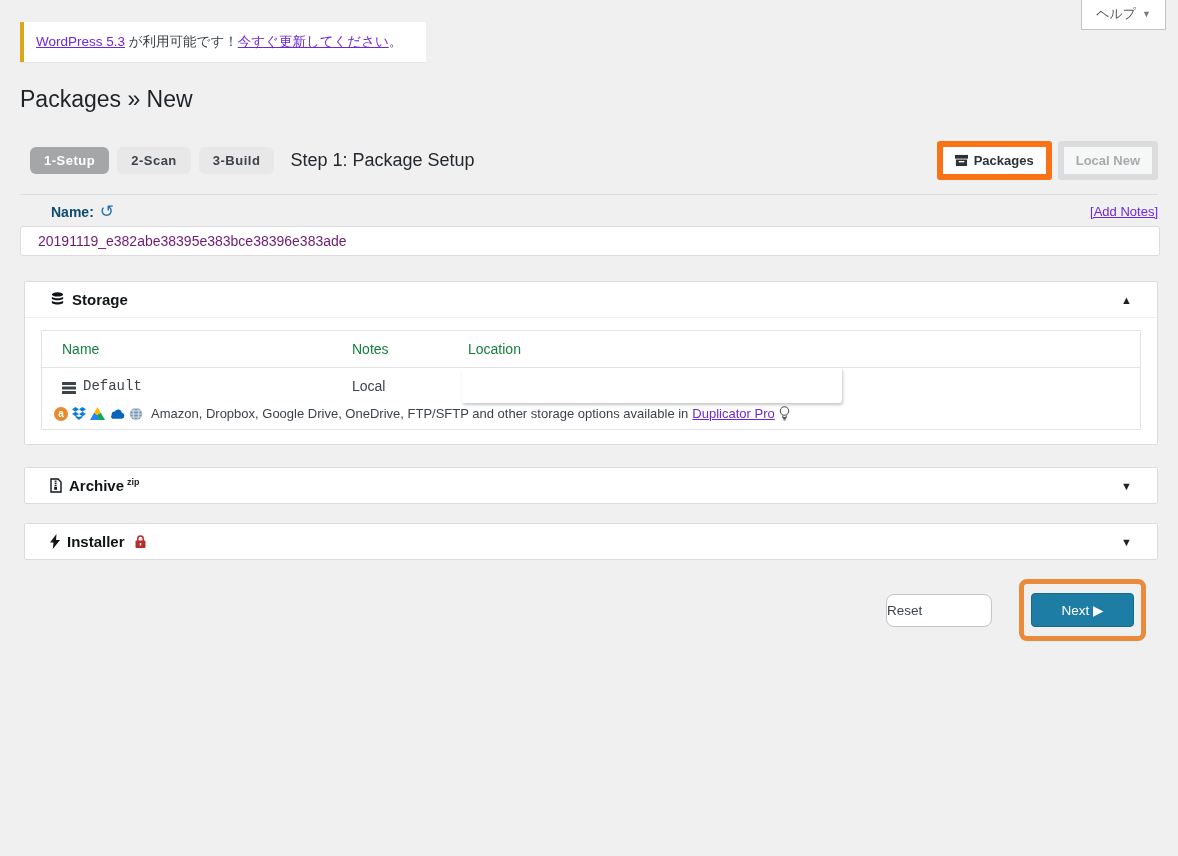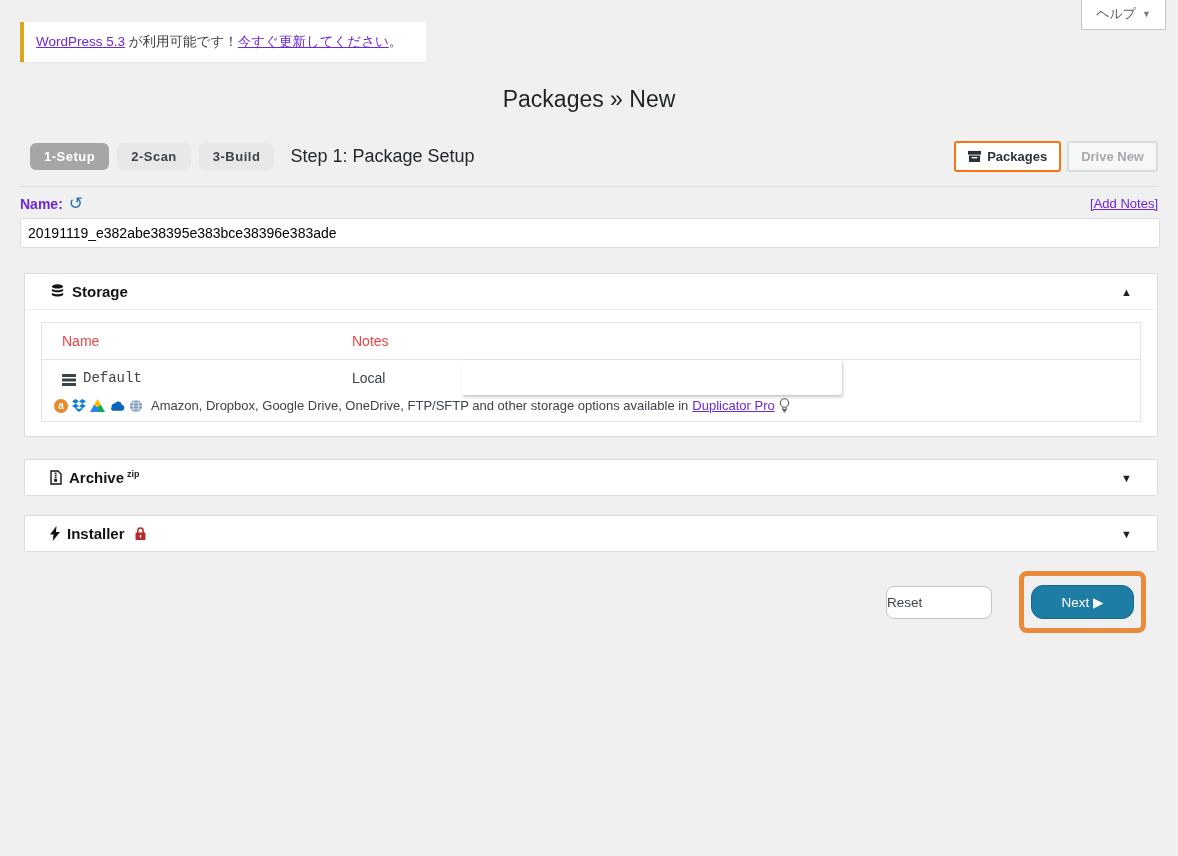--- a/index.html
+++ b/index.html
@@ -32,63 +32,63 @@
     width:406px; background:#fff;
     border-left:4px solid #dba617;
     box-shadow:0 1px 1px rgba(0,0,0,.04);
     padding:11px 12px;
     font-size:13.5px; color:#3c434a;
   }
 
   
   .page-title {
     margin:24px 2px 0 2px;
-    font-size:23px; font-weight:400; color:#1d2327;text-align:center;
+    font-size:23px; font-weight:400; color:#1d2327;
   }
 
   
   .steps-row {
     margin:28px 2px 0 12px;
     display:flex; align-items:center;
   }
   .tab {
     font-size:13px; font-weight:700; letter-spacing:.5px;
     background:#e8e8e9; color:#3c434a;
     border-radius:6px; padding:6px 14px; margin-right:8px;
     cursor:pointer;
   }
   .tab.active { background:#a5a6a8; color:#fff; cursor:default; }
   .step-title { font-size:18px; color:#23282d; margin-left:8px;text-align:center; }
   .steps-spacer { flex:1; }
   .btn {
     font-size:13px; font-weight:600;
-    background:#fff; border:2px solid #f97316; border-radius:3px;
+    background:#fff; border:6px solid #f97316; border-radius:3px;
     color:#2c3338; padding:6px 12px; cursor:pointer;
     display:inline-flex; align-items:center; gap:6px;
   }
   .btn.disabled {
     color:#a7aaad; border-color:#dcdcde; background:#f6f7f7; cursor:default;
     margin-left:6px;
   }
   .rule { border:none; border-top:1px solid #dcdcde; margin:14px 2px 0 2px; }
 
   
   .name-row {
     margin:8px 2px 0 2px;
     display:flex; align-items:center; font-size:14px;
   }
-  .name-label { font-weight:700; color:#6d28d9; }
+  .name-label { font-weight:700; color:#0c4a6e;margin-left:31px; }
   .undo-icon { color:#2271b1; font-size:17px; margin-left:6px; cursor:pointer; line-height:1; }
   .name-spacer { flex:1; }
   .add-notes { font-size:13px; }
   .name-input {
     margin:6px 2px 0 2px; display:block; width:1140px; height:30px;
     border:1px solid #dcdcde; border-radius:3px; background:#fff;
     font-family:"Liberation Sans", sans-serif;
-    font-size:14px; color:#000000; padding:0 7px;
+    font-size:14px; color:#701a75; padding:0 17px;
   }
 
   
   .panel {
     margin:0 2px 0 6px; background:#fff;
     border:1px solid #dcdcde; border-radius:2px;
   }
   .panel.storage { margin-top:25px; }
   .panel.archive { margin-top:22px; }
   .panel.installer { margin-top:19px; }
@@ -102,21 +102,21 @@
   .panel-header .caret { margin-left:auto; font-size:11px; color:#1d2327; }
   .sup-zip { font-size:9px; font-weight:700; color:#1d2327; vertical-align:super; margin-left:3px; }
   .lock-wrap { margin-left:10px; display:flex; align-items:center; }
 
   .storage-body { border-top:1px solid #f0f0f1; padding:12px 16px 14px 16px; }
   .storage-table { border:1px solid #e2e4e7; position:relative; }
   .st-header, .st-row {
     display:grid; grid-template-columns:290px 116px 1fr;
     align-items:center; padding:0 20px;
   }
-  .st-header { height:37px; font-size:14px; color:#ef4444; border-bottom:1px solid #e2e4e7; }
+  .st-header { height:37px; font-size:14px; color:#15803d; border-bottom:1px solid #e2e4e7; }
   .st-row { height:36px; font-size:14px; color:#3c434a; position:relative; }
   .st-name-cell { display:flex; align-items:flex-end; gap:7px;font-family:Liberation Mono, monospace; }
   .location-cover {
     position:absolute; left:420px; top:0px; width:380px; height:35px;
     background:#fff; border-radius:2px;
     box-shadow:1px 2px 3px rgba(0,0,0,.22);
   }
   .promo-line {
     display:flex; align-items:center; gap:4px;
     padding:2px 12px 8px 12px; font-size:13px; color:#3c434a;
@@ -142,21 +142,21 @@
     background:#fff; border:1px solid #c3c4c7; border-radius:8px;
     font-size:13.5px; color:#3c434a; padding:8px 0; width:106px; text-align:left;
     cursor:pointer;
     font-family:"Liberation Sans", sans-serif;
   }
   .next-highlight {
     border:5px solid #e98b3a; border-radius:8px;
     padding:9px 7px; margin-left:27px;
   }
   .next-btn {
-    background:#1d7da5; border:1px solid #16698c; border-radius:12px;
+    background:#1d7da5; border:1px solid #16698c; border-radius:4px;
     font-size:13.5px; color:#fff; font-weight:400;
     padding:8px 0; width:103px; text-align:center; cursor:pointer;
     font-family:"Liberation Sans", sans-serif;
   }
   svg { display:block; }
 </style>
 </head>
 <body>
 
 <div class="help-tab">
@@ -182,21 +182,21 @@
       <span>
         <svg width="13" height="13" viewBox="0 0 14 14">
             <path fill="#2c3338" d="M0 1h14v4H0z"></path>
             <path fill="#2c3338" d="M1 6h12v7H1zM4 7.5h6v1.5H4z"></path>
             <path fill="#fff" d="M4 7.5h6v1.5H4z"></path>
           </svg>
       </span>
       <span>Packages</span>
     </button>
     <button class="btn disabled">
-      <span>Drive New</span>
+      <span>Local New</span>
     </button>
   </div>
 
   <hr class="rule">
 
   <div class="name-row">
     <span class="name-label">Name:</span>
     <span class="undo-icon">↺</span>
     <span class="name-spacer"></span>
     <a class="add-notes">[Add Notes]</a>
@@ -215,20 +215,21 @@
           </svg>
       </span>
       <span class="ph-title">Storage</span>
       <span class="caret">▲</span>
     </div>
     <div class="storage-body">
       <div class="storage-table">
         <div class="st-header">
           <span>Name</span>
           <span>Notes</span>
+          <span>Location</span>
         </div>
         <div class="st-row">
           <span class="st-name-cell">
             <span>
               <svg width="14" height="12" viewBox="0 0 14 12">
                   <g fill="#3c434a">
                     <rect x="0" y="0" width="14" height="3" rx="0.5"></rect>
                     <rect x="0" y="4.5" width="14" height="3" rx="0.5"></rect>
                     <rect x="0" y="9" width="14" height="3" rx="0.5"></rect>
                   </g>

